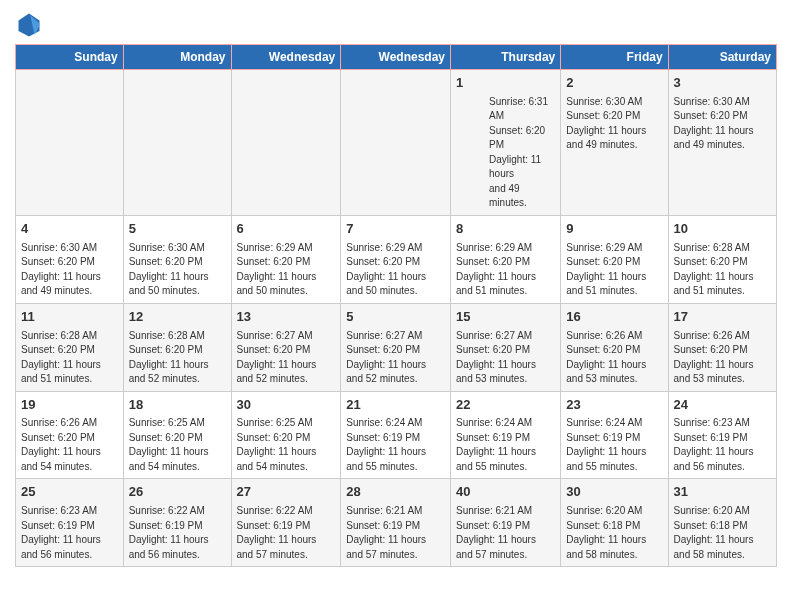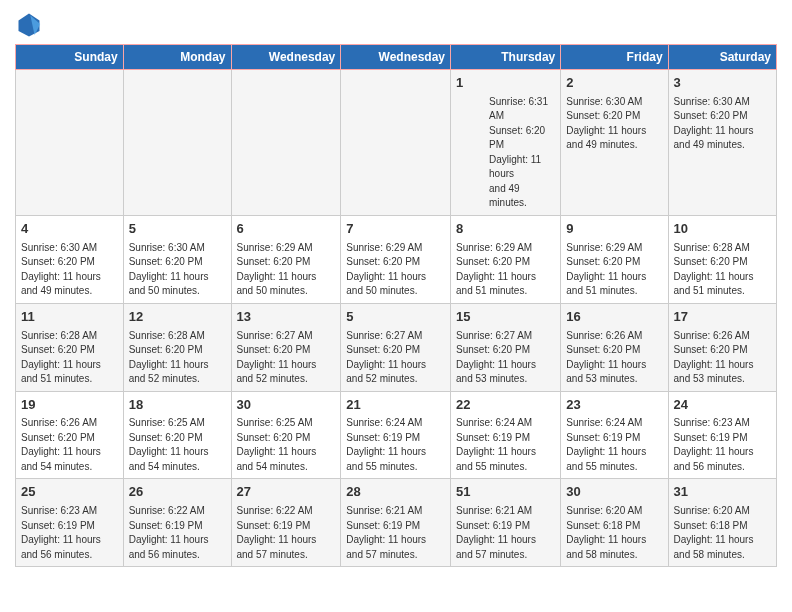--- a/index.html
+++ b/index.html
@@ -335,21 +335,21 @@
 and 57 minutes.</div>
           </td>
           <td>
             <span class="day-number">28</span>
             <div class="day-info" style="white-space: pre-line;">Sunrise: 6:21 AM
 Sunset: 6:19 PM
 Daylight: 11 hours
 and 57 minutes.</div>
           </td>
           <td>
-            <span class="day-number">51</span>
+            <span class="day-number">40</span>
             <div class="day-info" style="white-space: pre-line;">Sunrise: 6:21 AM
 Sunset: 6:19 PM
 Daylight: 11 hours
 and 57 minutes.</div>
           </td>
           <td>
             <span class="day-number">30</span>
             <div class="day-info" style="white-space: pre-line;">Sunrise: 6:20 AM
 Sunset: 6:18 PM
 Daylight: 11 hours

